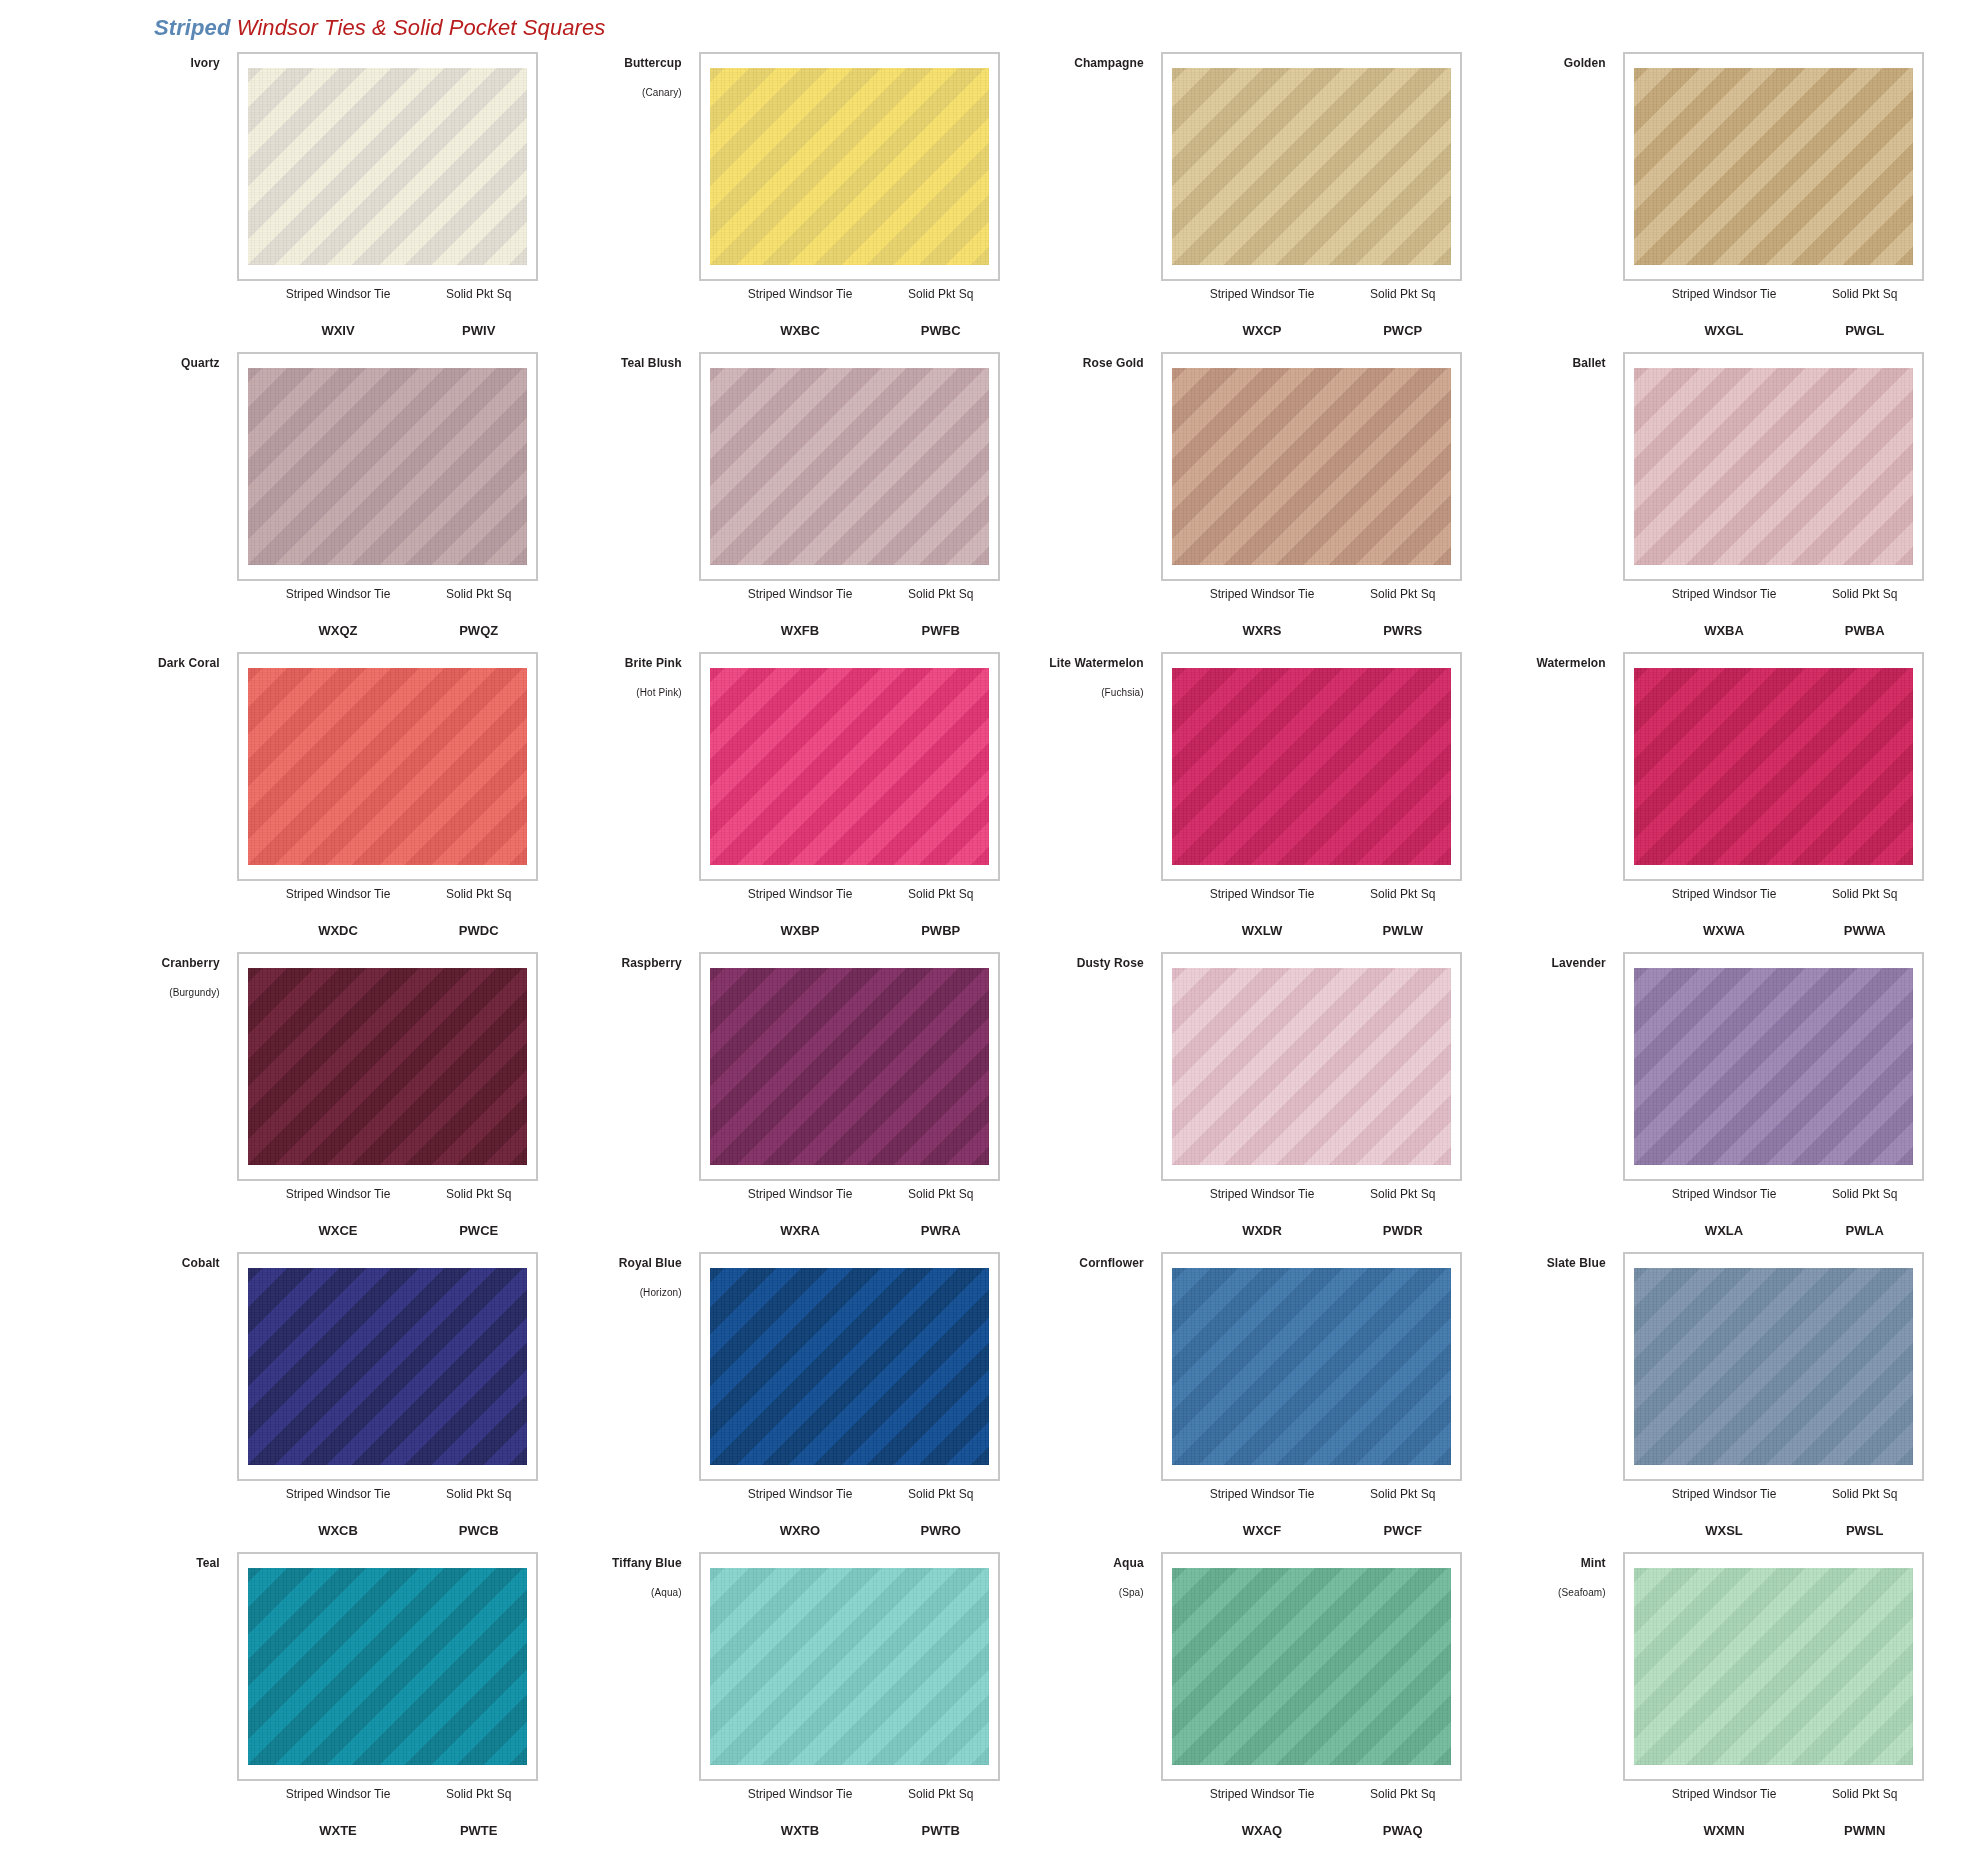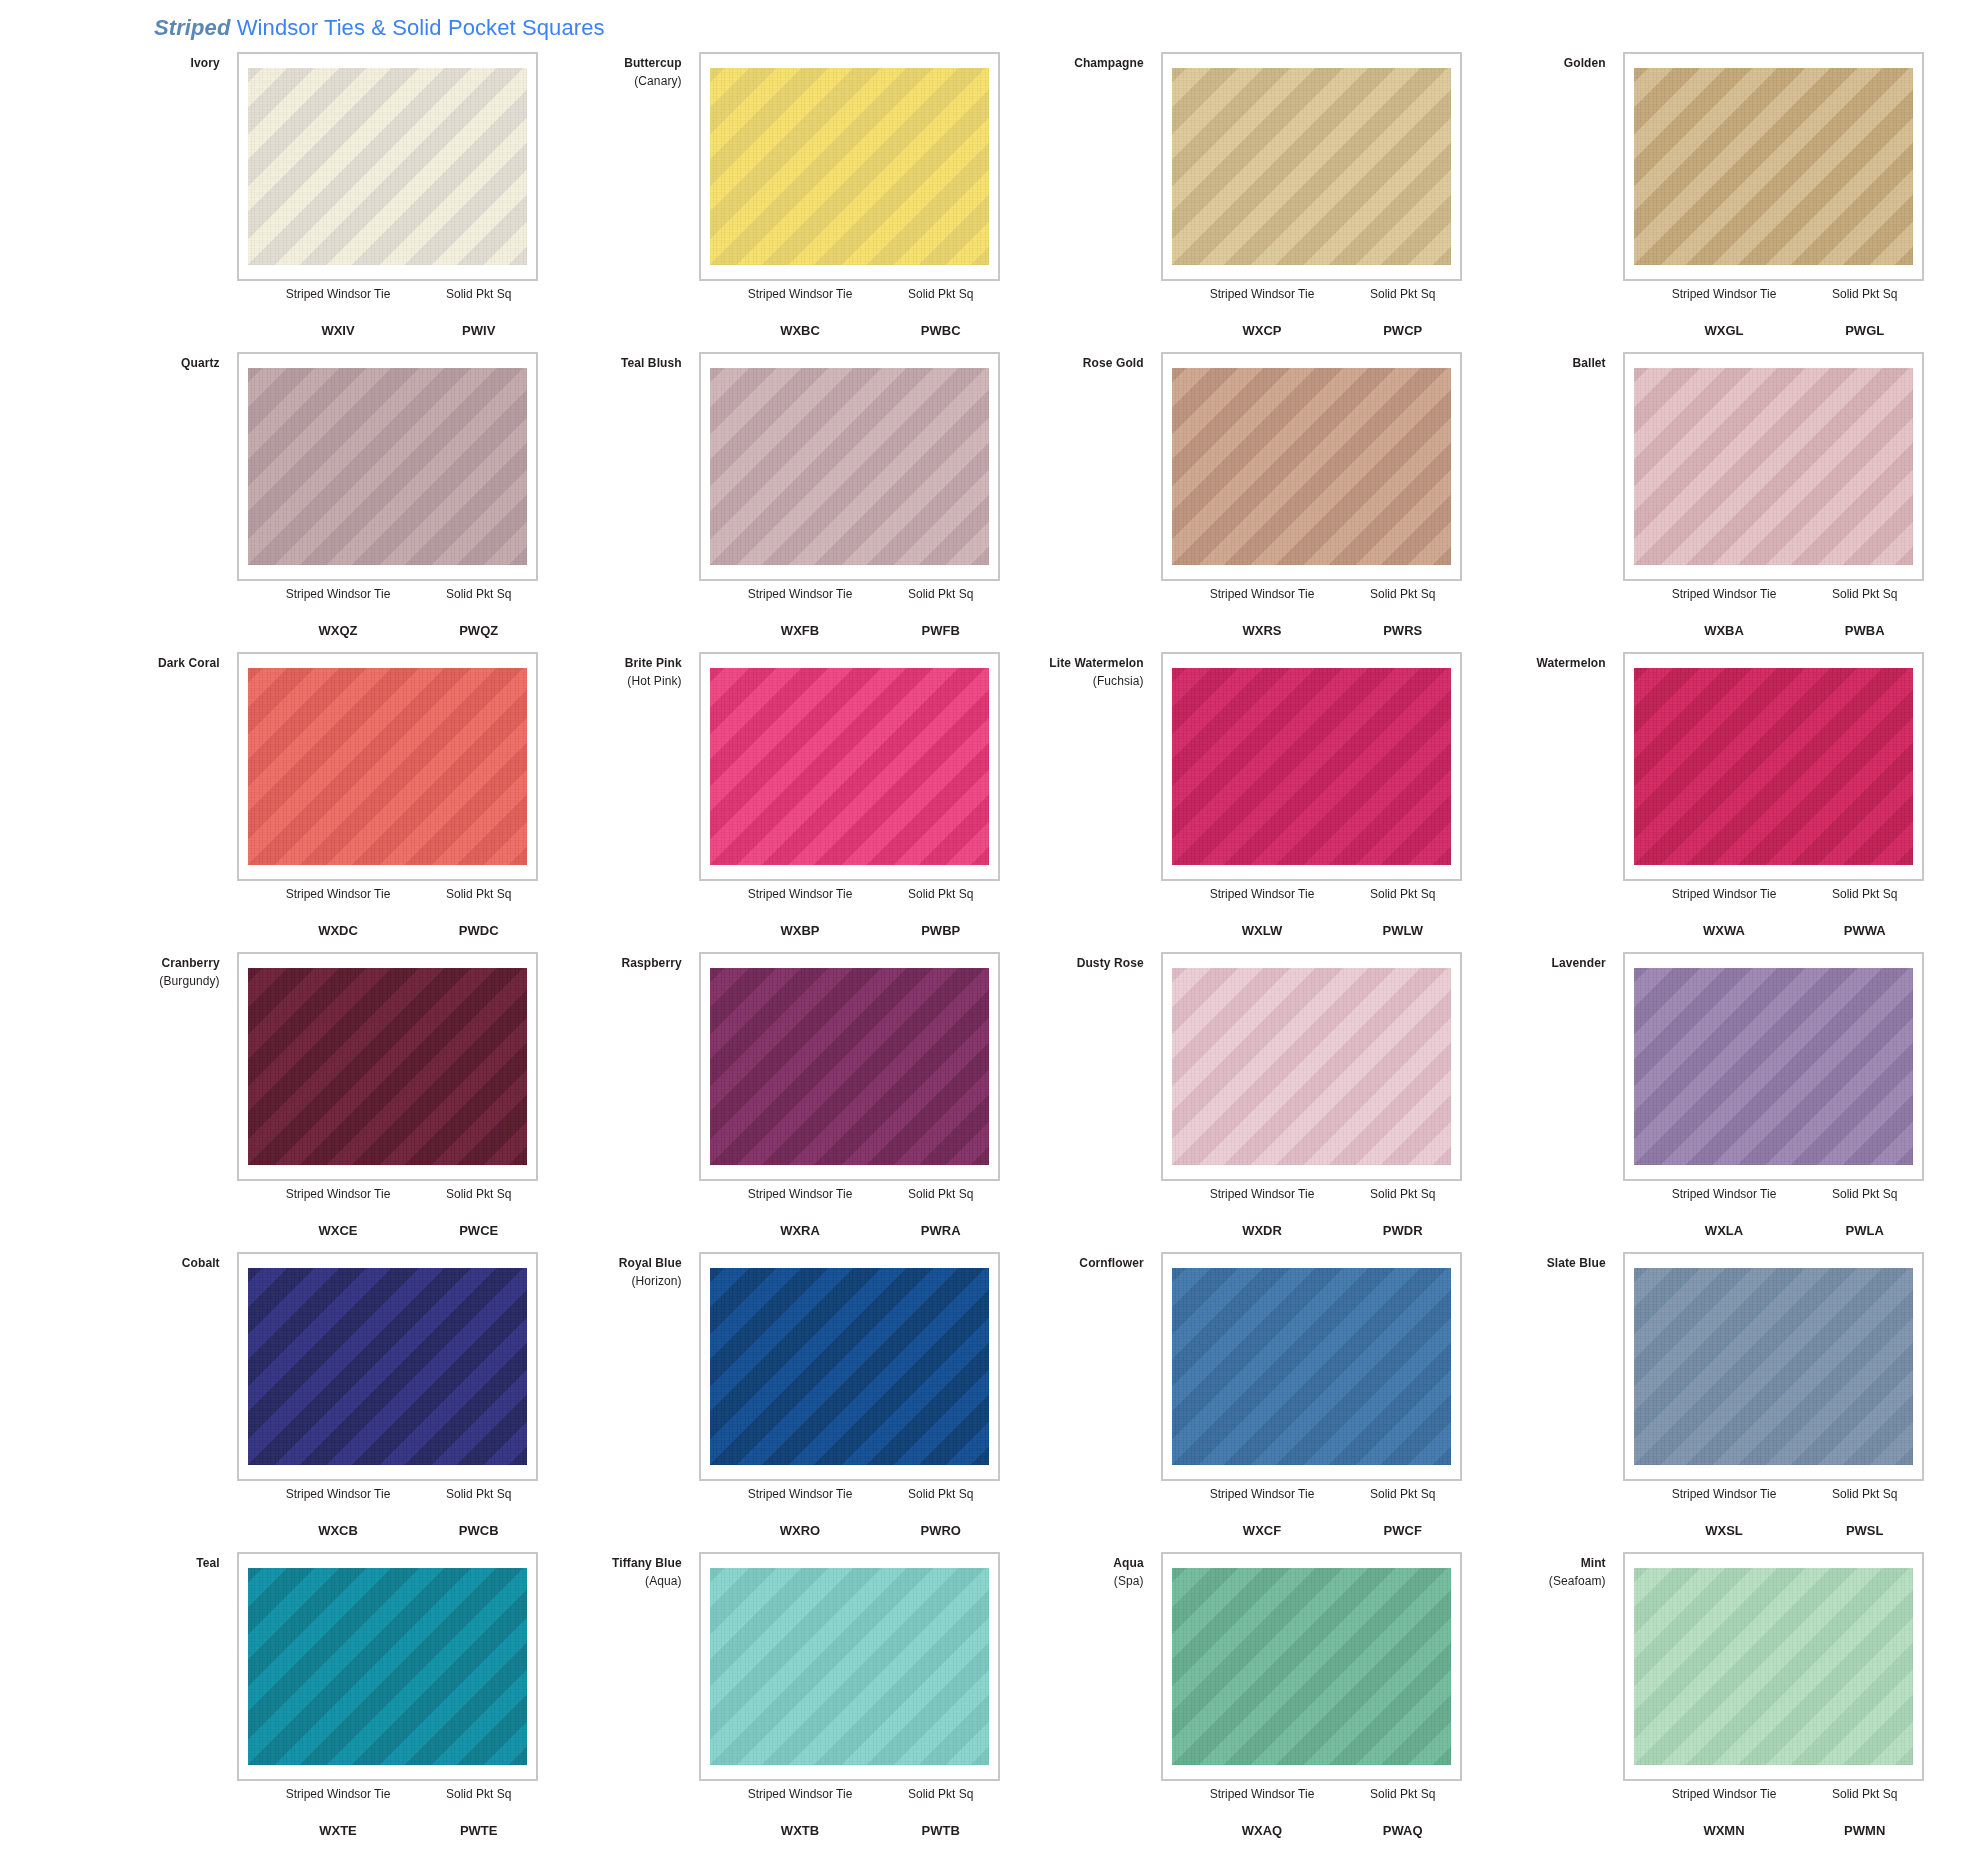--- a/index.html
+++ b/index.html
@@ -34,21 +34,22 @@
     letter-spacing: 0.1px;
     white-space: nowrap;
   }
   .page-header .hdr-accent {
     font-weight: 700;
     color: #5b87b5;
     font-style: italic;
   }
   .page-header .hdr-rest {
     font-weight: 400;
-    color: #3b82f6;
+    color: #b91c1c;
+    font-style: italic;
   }
 
   
   .grid {
     position: absolute;
     left: 78px;
     top: 52px;
     width: 1847px;
     display: grid;
     grid-template-columns: repeat(4, 462px);
@@ -75,24 +76,24 @@
   }
   .color-name {
     display: block;
     font-size: 12px;
     font-weight: 700;
     color: #231f20;
     letter-spacing: 0.1px;
   }
   .color-alt {
     display: block;
-    font-size: 12px;
+    font-size: 10px;
     font-weight: 400;
     color: #231f20;
-    margin-top: 3px;
+    margin-top: 16px;
     letter-spacing: 0.1px;
   }
   .color-alt:empty { display: none; }
 
   
   .swatch-card {
     position: absolute;
     left: 159px;
     top: 0;
     width: 301px;

